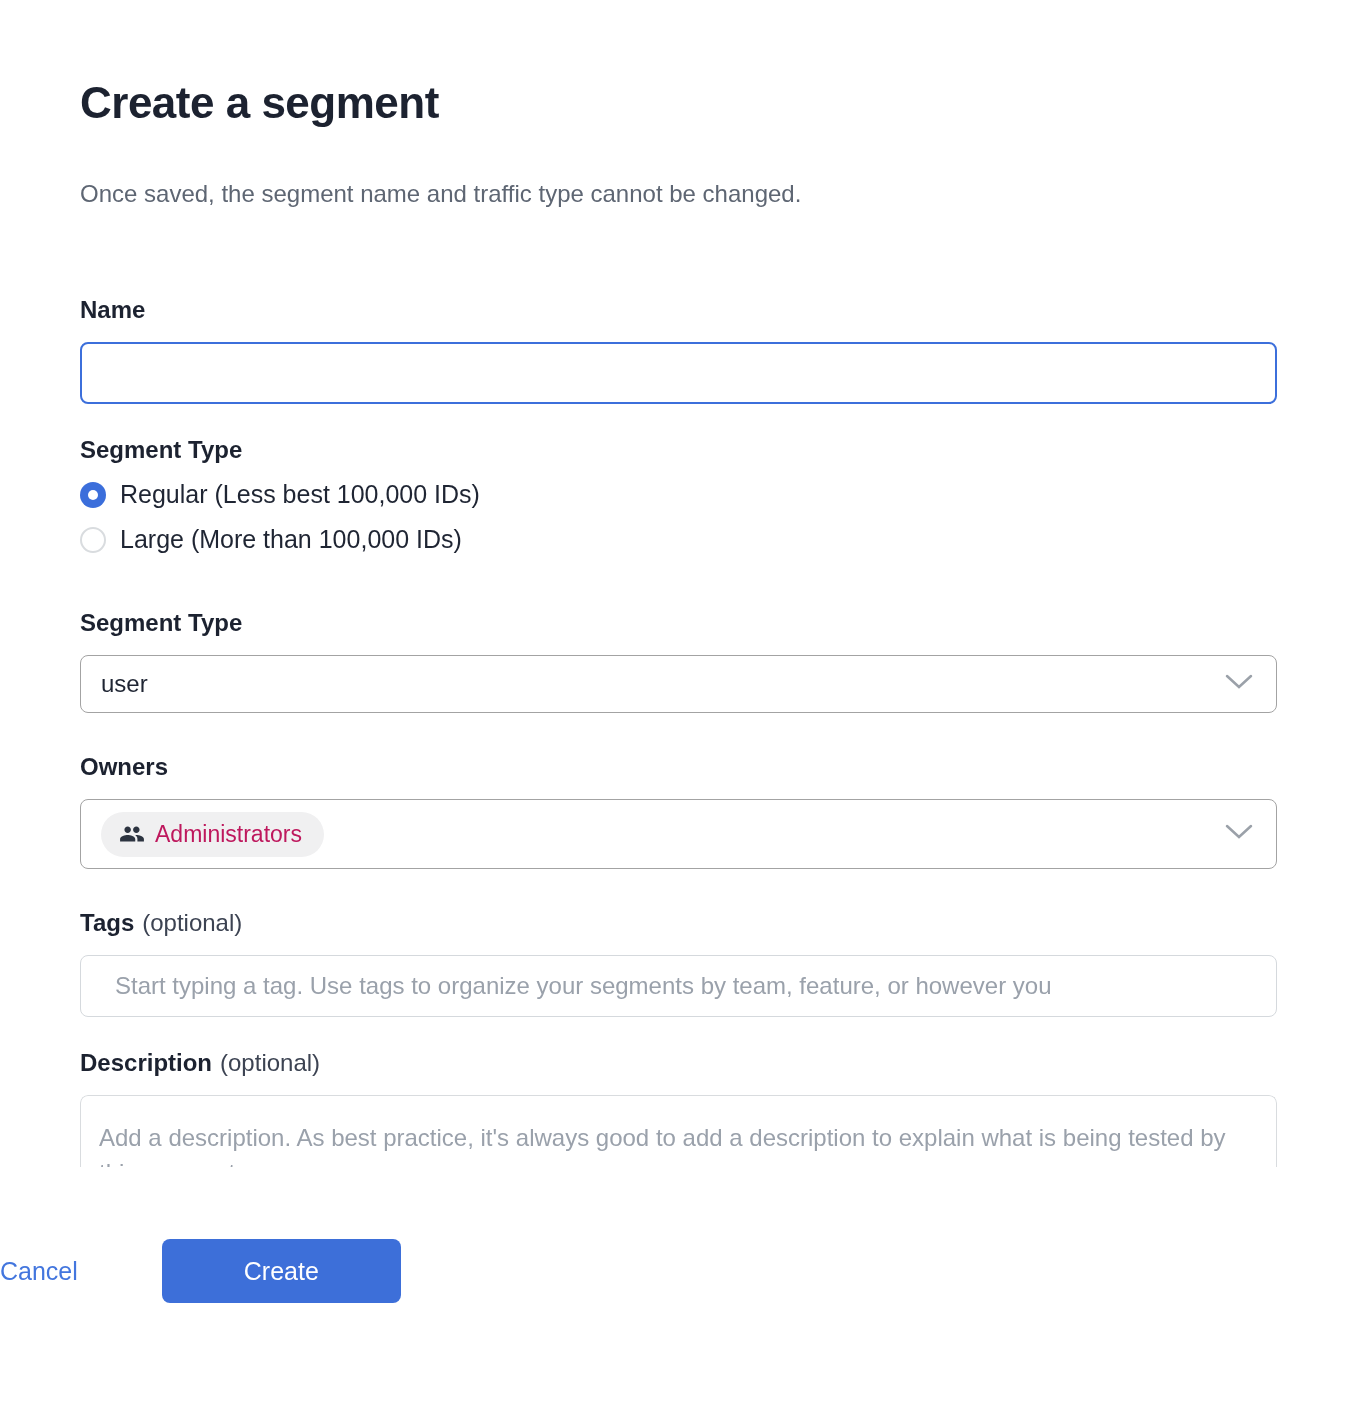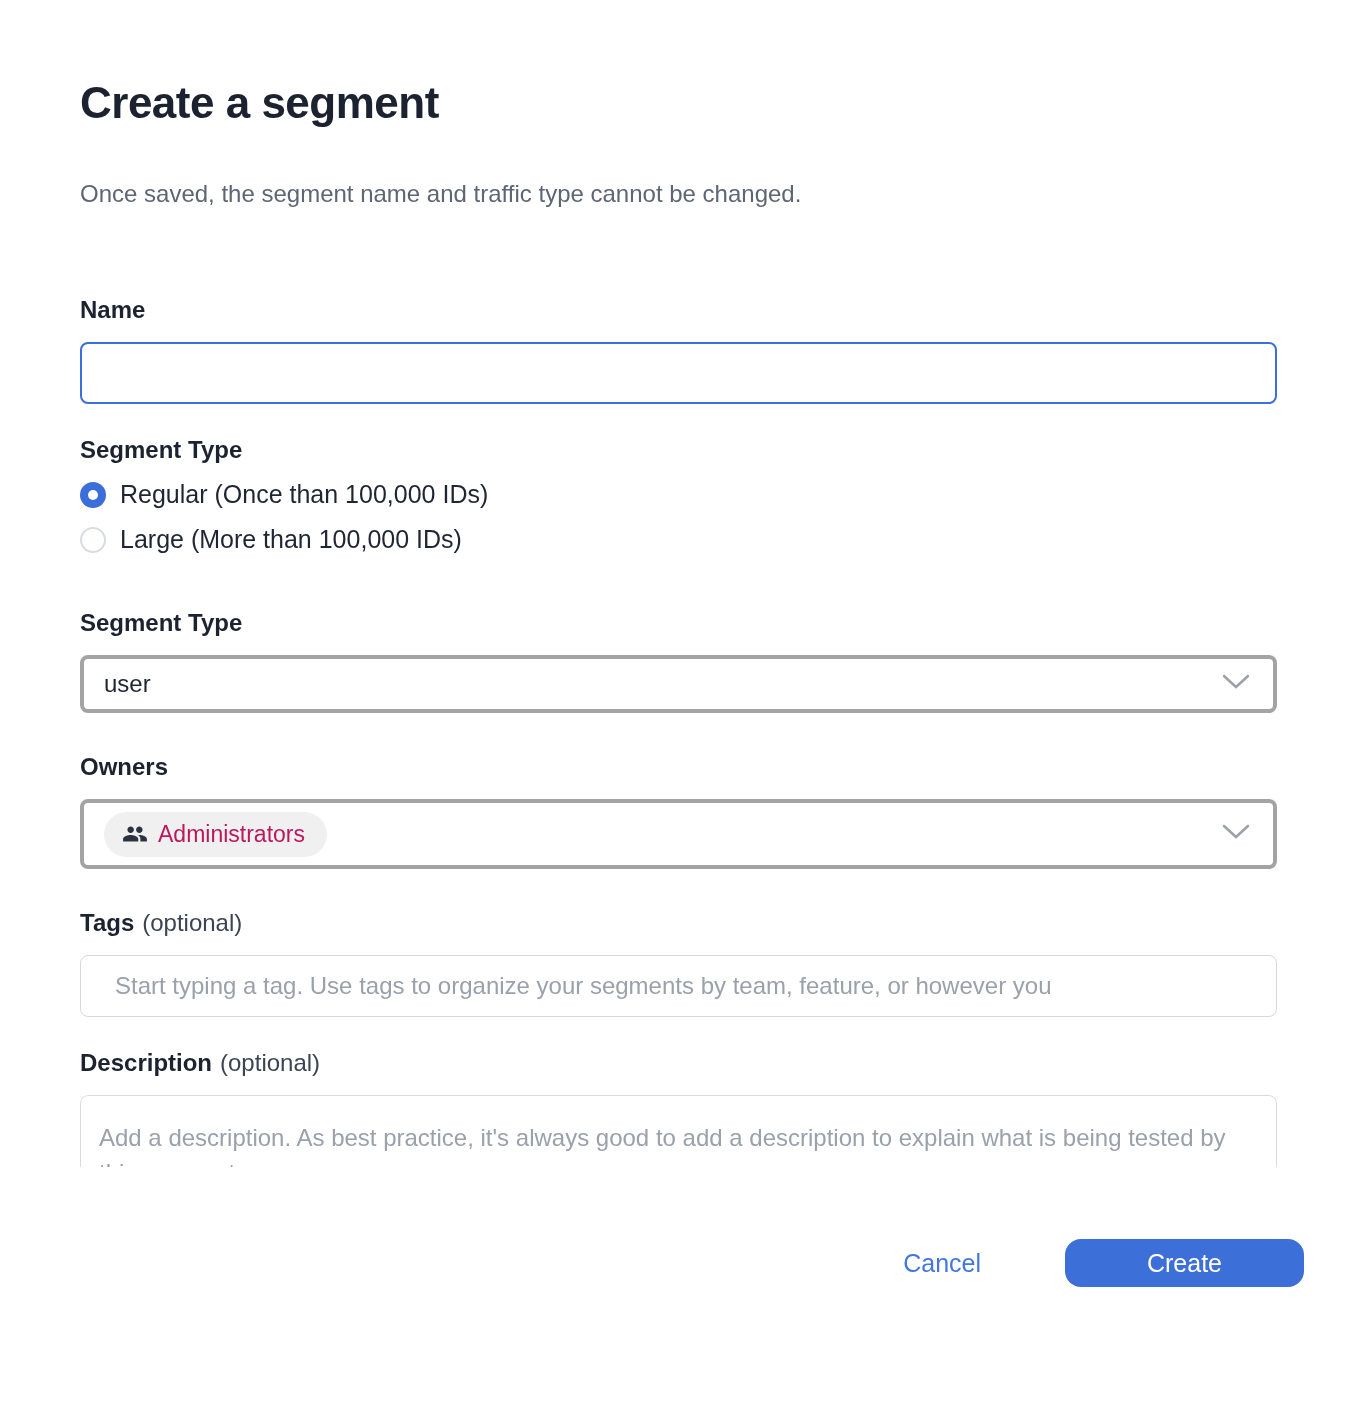--- a/index.html
+++ b/index.html
@@ -82,21 +82,21 @@
     width: 10px; height: 10px;
     margin: -5px 0 0 -5px;
     border-radius: 50%;
     background: #ffffff;
   }
   .radio-label { font-size: 25px; color: #1f2533; }
 
   .select-box {
     width: 1197px;
     height: 58px;
-    border: 4px solid #a3a3a3;
+    border: 1px solid #a3a3a3;
     border-radius: 8px;
     display: flex;
     align-items: center;
     justify-content: space-between;
     padding: 0 22px 0 20px;
     cursor: pointer;
     background: #fff;
   }
   .select-value { font-size: 24px; color: #1f2533; }
   .chevron { flex: 0 0 auto; }
@@ -140,40 +140,39 @@
     outline: none;
     color: #1c2230;
     display: block;
   }
   .textarea::placeholder { color: #9aa1ab; }
 
   .footer {
     margin-top: 72px;
     display: flex;
     align-items: center;
-    justify-content: flex-end;
-    padding-right: 50px;
+    padding-right: 98px;
   }
   .cancel-link {
     font-size: 25px;
     color: #4376de;
     background: none;
     border: none;
     cursor: pointer;
     font-family: "Liberation Sans", "DejaVu Sans", sans-serif;
     margin-right: 84px;
   }
   .create-btn {
     width: 239px;
-    height: 48px;
+    height: 64px;
     background: #3d6fd9;
     color: #ffffff;
     font-size: 25px;
     border: none;
-    border-radius: 16px;
+    border-radius: 8px;
     cursor: pointer;
     font-family: "Liberation Sans", "DejaVu Sans", sans-serif;
   }
 </style>
 </head>
 <body>
 
 <div class="dialog">
 
   <h1 class="title">Create a segment</h1>
@@ -181,21 +180,21 @@
 
   <div class="name-row">
     <div class="field-label">Name</div>
     <input class="text-input focused" type="text" placeholder="" style="">
   </div>
 
   <div class="segment-type">
     <div class="field-label">Segment Type</div>
     <div class="radio-row">
       <span class="radio checked"></span>
-      <span class="radio-label">Regular (Once than 100,000 IDs)</span>
+      <span class="radio-label">Regular (Less best 100,000 IDs)</span>
     </div>
     <div class="radio-row">
       <span class="radio"></span>
       <span class="radio-label">Large (More than 100,000 IDs)</span>
     </div>
   </div>
 
   <div class="traffic-row">
     <div class="field-label">Segment Type</div>
     <div class="select-box">

